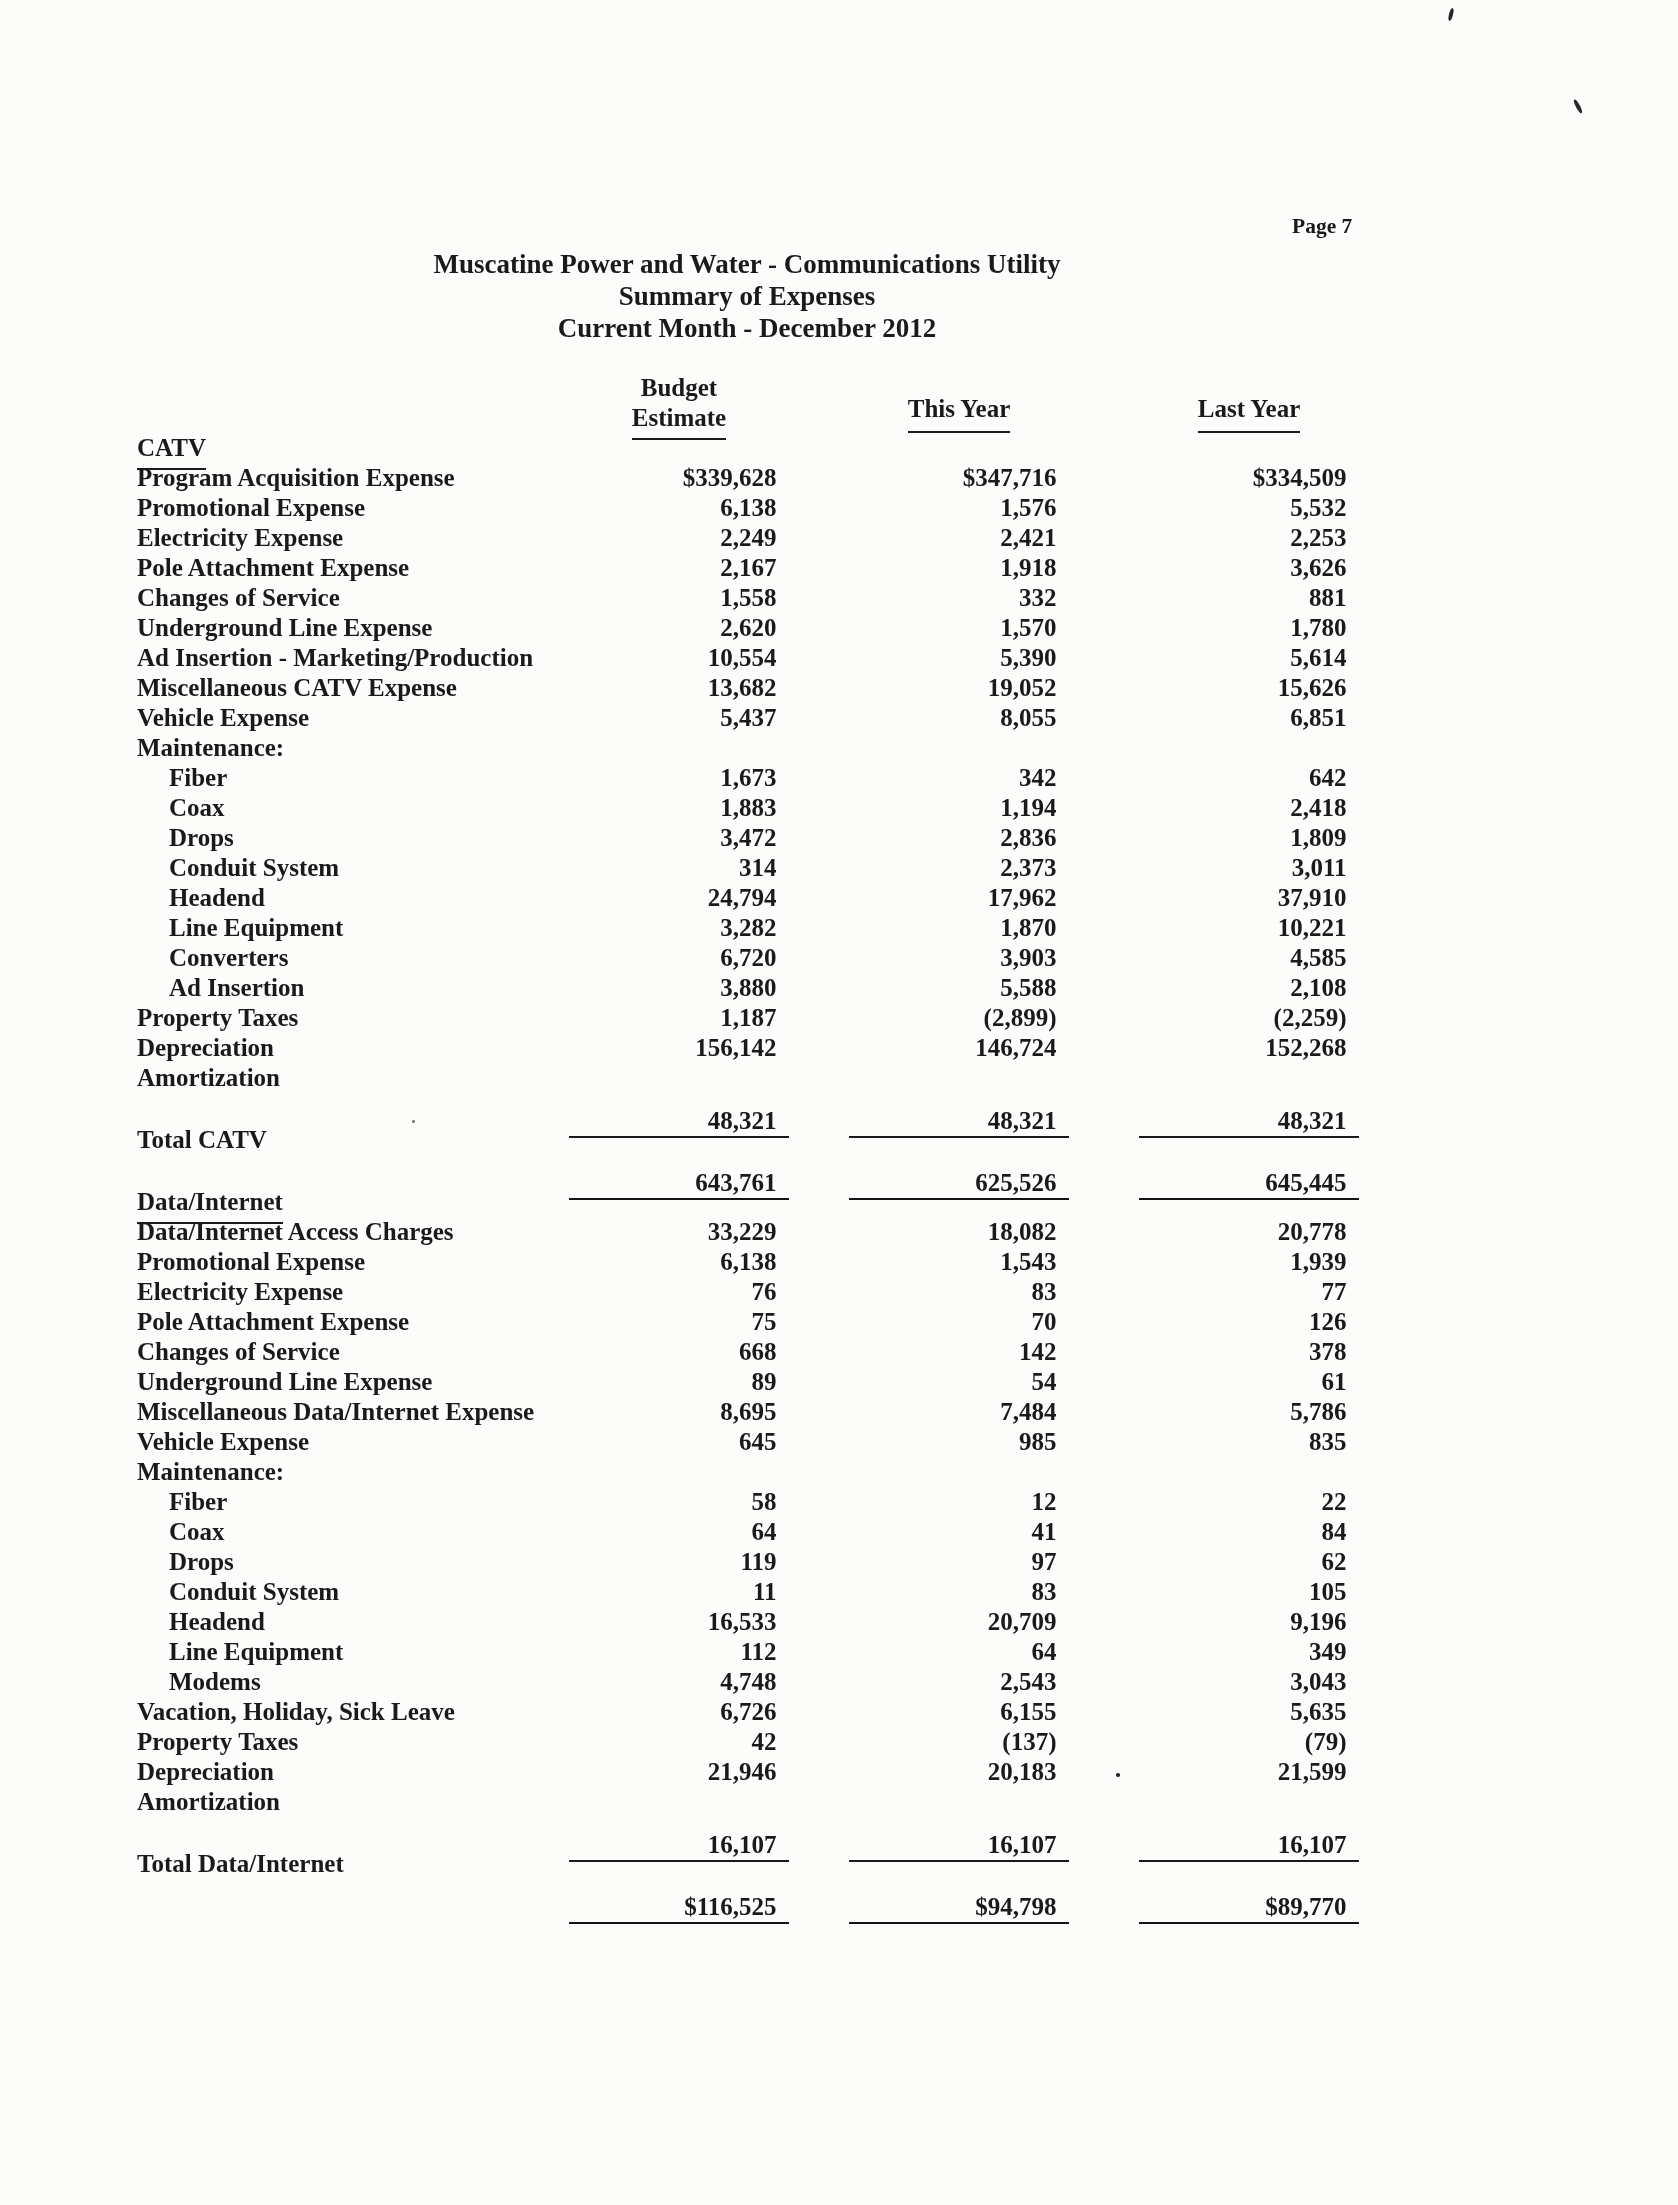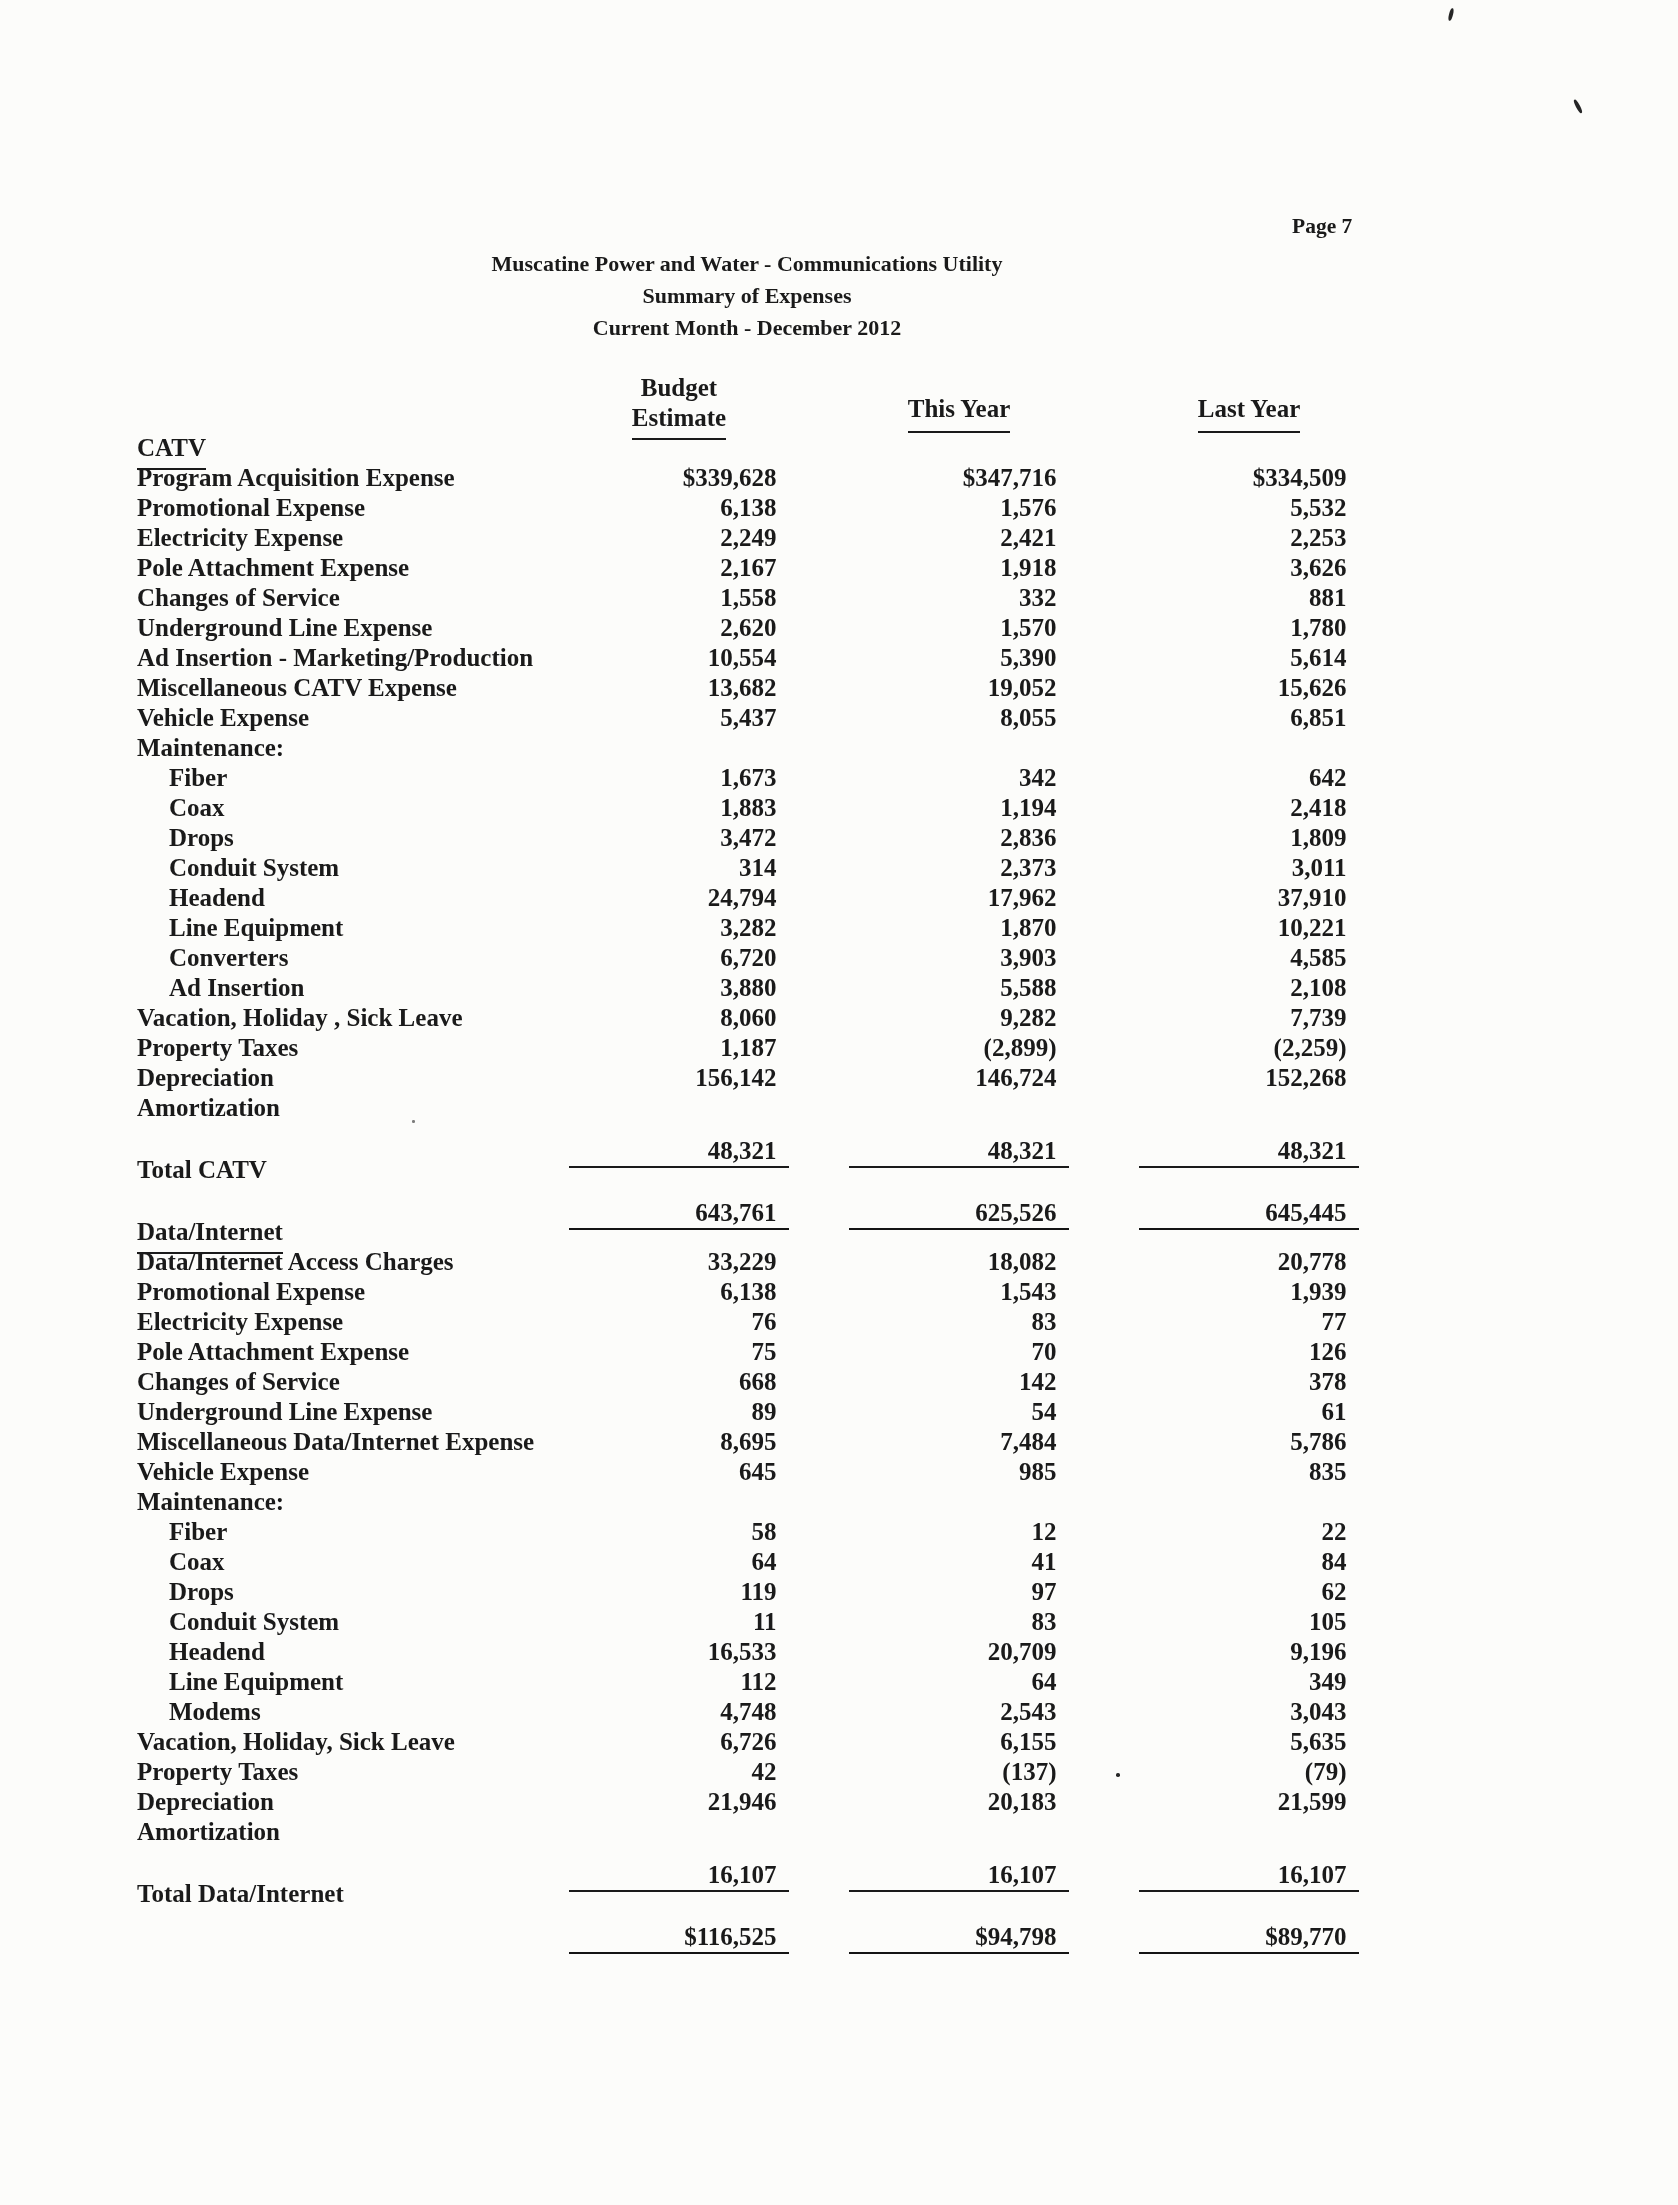--- a/index.html
+++ b/index.html
@@ -20,21 +20,21 @@
     left: 1292px;
     font-size: 21.5px;
   }
 
   .title-block {
     position: absolute;
     top: 248px;
     left: 137px;
     width: 1220px;
     text-align: center;
-    font-size: 22px;
+    font-size: 27px;
     line-height: 32px;
   }
 
   .report {
     position: absolute;
     top: 370px;
     left: 137px;
     width: 1220px;
     font-size: 25px;
   }
@@ -264,28 +264,20 @@
       </div>
       <div class="row">
         <div class="cell label indent"><span>Ad Insertion</span></div>
         <div class="cell num">3,880</div>
         <div class="cell"></div>
         <div class="cell num">5,588</div>
         <div class="cell"></div>
         <div class="cell num">2,108</div>
       </div>
       <div class="row">
-        <div class="cell label"><span>Vacation, Holiday , Sick Leave</span></div>
-        <div class="cell num">8,060</div>
-        <div class="cell"></div>
-        <div class="cell num">9,282</div>
-        <div class="cell"></div>
-        <div class="cell num">7,739</div>
-      </div>
-      <div class="row">
         <div class="cell label"><span>Property Taxes</span></div>
         <div class="cell num">1,187</div>
         <div class="cell"></div>
         <div class="cell num">(2,899)</div>
         <div class="cell"></div>
         <div class="cell num">(2,259)</div>
       </div>
       <div class="row">
         <div class="cell label"><span>Depreciation</span></div>
         <div class="cell num">156,142</div>

